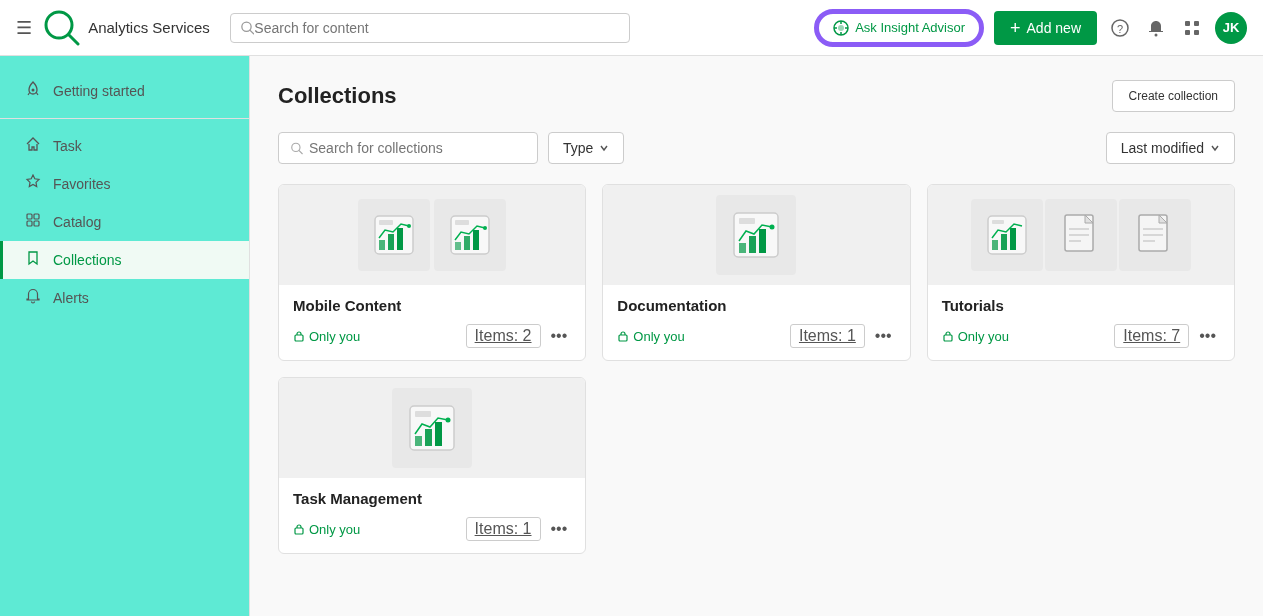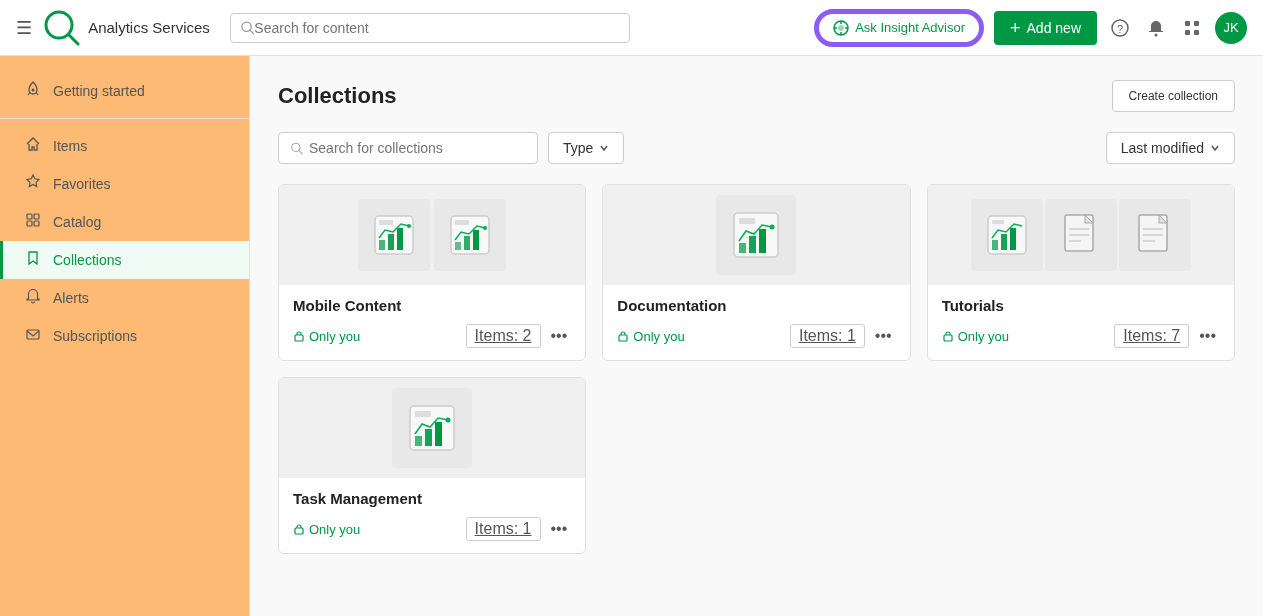--- a/index.html
+++ b/index.html
@@ -77,33 +77,33 @@
     .avatar {
       width: 32px;
       height: 32px;
       border-radius: 50%;
       background: #009845;
       color: #fff;
       display: flex;
       align-items: center;
       justify-content: center;
       font-size: 13px;
-      font-weight: 400;
+      font-weight: 700;
       cursor: pointer;
     }
 
     
     .layout { display: flex; height: calc(616px - 56px); }
 
     
     .sidebar {
       width: 250px;
       border-right: 1px solid #e0e0e0;
       padding: 16px 0;
-      background: #fdba74;
+      background: #5eead4;
       overflow-y: auto;
     }
     .sidebar-item {
       display: flex;
       align-items: center;
       gap: 10px;
       padding: 9px 20px;
       cursor: pointer;
       color: #555;
       font-size: 14px;
@@ -350,21 +350,21 @@
     </div>
     <div class="sidebar-divider"></div>
 
     <div class="sidebar-item">
       <span class="si-icon">
         <svg width="16" height="16" viewBox="0 0 16 16" fill="none">
           <path d="M2 8L8 2l6 6" stroke="#555" stroke-width="1.3" fill="none"></path>
           <path d="M4 8v6h3v-3h2v3h3V8" stroke="#555" stroke-width="1.3" fill="none"></path>
         </svg>
       </span>
-      <span>Items</span>
+      <span>Task</span>
     </div>
 
     <div class="sidebar-item">
       <span class="si-icon">
         <svg width="16" height="16" viewBox="0 0 16 16" fill="none">
           <path d="M8 1l1.8 3.8 4.2.6-3 3 .7 4.2L8 10.5l-3.7 2.1.7-4.2-3-3 4.2-.6L8 1z" stroke="#555" stroke-width="1.2" fill="none"></path>
         </svg>
       </span>
       <span>Favorites</span>
     </div>
@@ -393,29 +393,20 @@
     <div class="sidebar-item">
       <span class="si-icon">
         <svg width="16" height="16" viewBox="0 0 16 16" fill="none">
           <path d="M8 1.5C5.5 1.5 3.5 3.5 3.5 6v5H2v1h12v-1h-1.5V6c0-2.5-2-4.5-4.5-4.5z" stroke="#555" stroke-width="1.2" fill="none"></path>
           <path d="M6.5 13.5a1.5 1.5 0 003 0" stroke="#555" stroke-width="1.2" fill="none"></path>
         </svg>
       </span>
       <span>Alerts</span>
     </div>
 
-    <div class="sidebar-item">
-      <span class="si-icon">
-        <svg width="16" height="16" viewBox="0 0 16 16" fill="none">
-          <rect x="2" y="4" width="12" height="9" rx="1" stroke="#555" stroke-width="1.2"></rect>
-          <path d="M2 5l6 5 6-5" stroke="#555" stroke-width="1.2"></path>
-        </svg>
-      </span>
-      <span>Subscriptions</span>
-    </div>
   </div>
 
   <div class="main-content">
 
     <div class="collections-header">
       <h1 class="collections-title">Collections</h1>
       <button class="create-collection-btn">Create collection</button>
     </div>
 
     <div class="filters-row">

